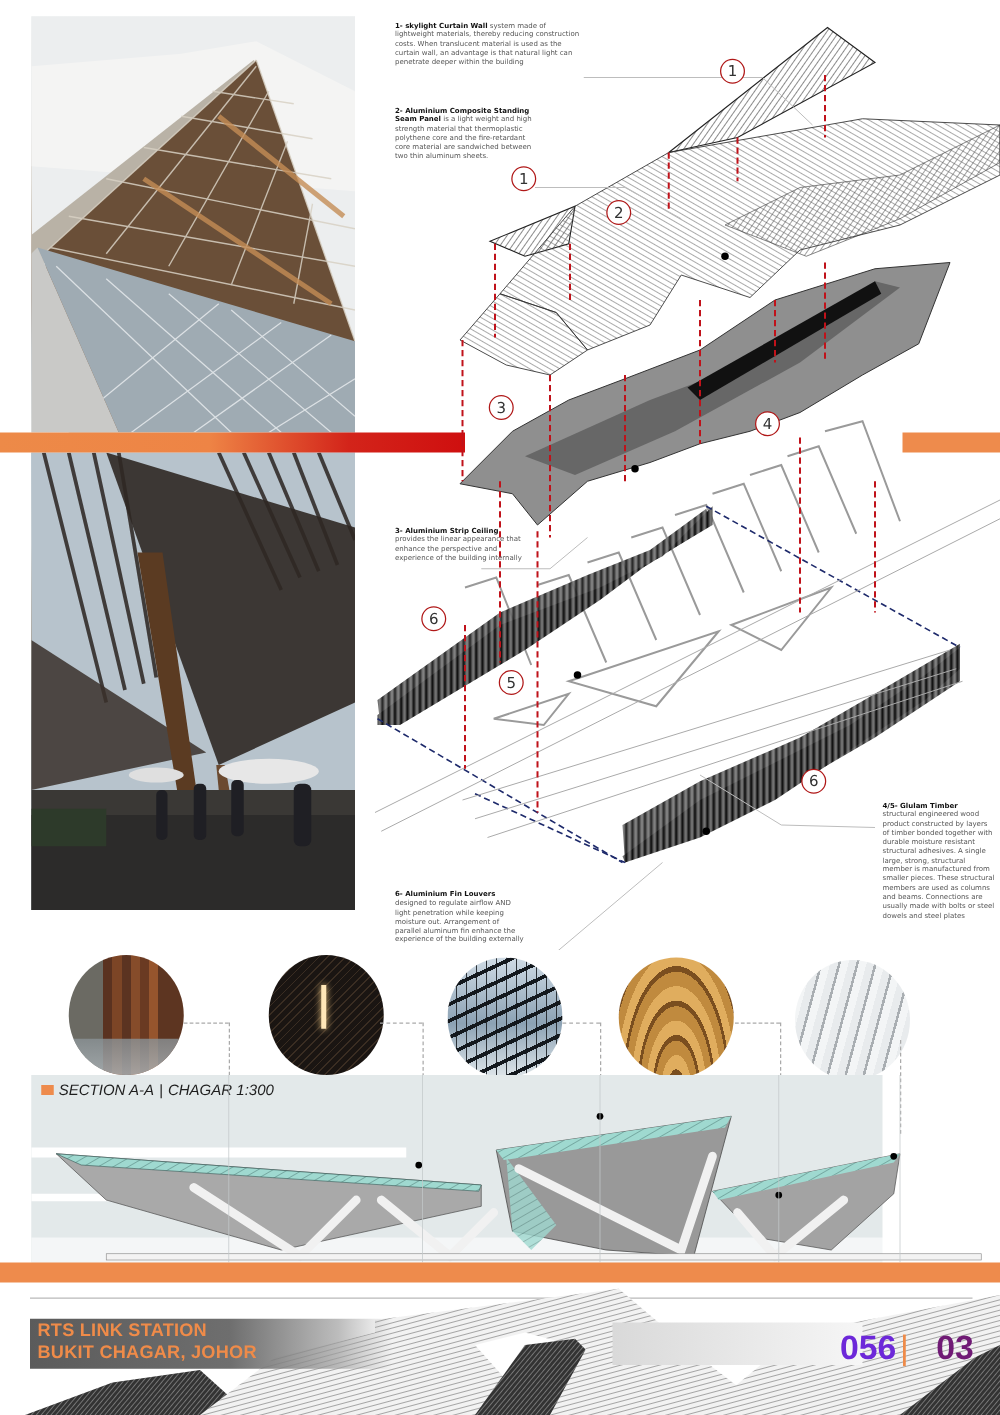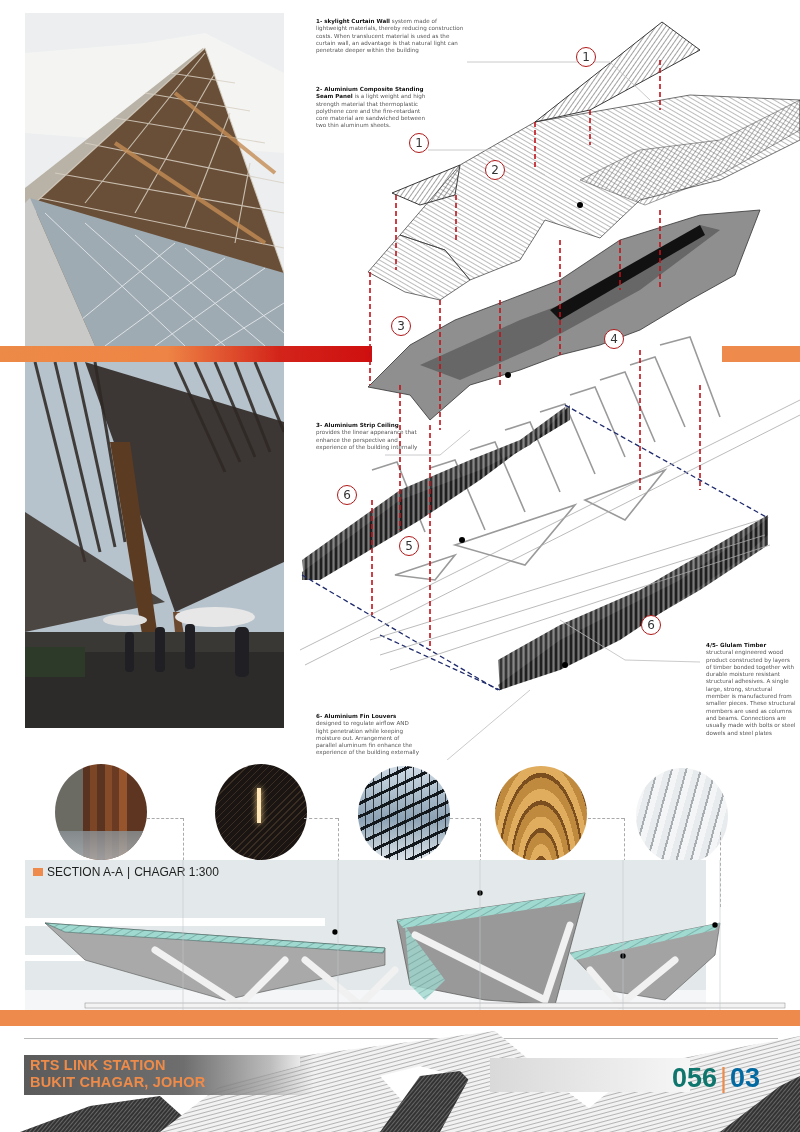--- a/index.html
+++ b/index.html
@@ -51,35 +51,35 @@
       repeating-linear-gradient(90deg, transparent 0 7px, #2b3137 7px 8px),
       linear-gradient(180deg, #cfdbe5 0%, #8ca2b4 55%, #dfe6ea 100%); }
   .m4 { left: 495px; top: 766px; background:
       repeating-radial-gradient(ellipse at 50% 110%, #c08a3e 0 5px, #7a4e1f 5px 7px, #e0ad5e 7px 12px); }
   .m5 { left: 636px; top: 768px; background: repeating-linear-gradient(105deg, #e8ebed 0 6px, #a9aeb2 6px 8px, #f3f5f6 8px 14px); }
 
   .dash-v { position: absolute; width: 0; border-left: 1px dashed #aaa; }
   .dash-h { position: absolute; height: 0; border-top: 1px dashed #aaa; }
 
   
-  .section-wrap { left: 25px; top: 860px; width: 681px; height: 150px; background: #e3e9ea; }
+  .section-wrap { left: 25px; top: 860px; width: 681px; height: 150px; background: #e3e9ea; font-style: italic; }
   .section-label { position: absolute; left: 8px; top: 5px; display: flex; align-items: center; gap: 4px;
     font-family: "Liberation Sans", sans-serif; font-size: 12px; color: #1e1e1e; }
   .section-swatch { width: 10px; height: 8px; background: #ee8b4c; display: inline-block; }
 
   
   .rule { position: absolute; height: 1px; background: #b9b9b9; }
   .title-block { left: 24px; top: 1055px; width: 290px; height: 40px;
     background: linear-gradient(90deg, #5b5b5b 0%, #6e6e6e 55%, rgba(160,160,160,.7) 85%, rgba(255,255,255,0) 100%); padding-left: 11px; }
   .title-text { position: absolute; left: 6px; top: 2px; font-family: "Liberation Sans", sans-serif; font-weight: bold;
     font-size: 14.5px; line-height: 17px; color: #ef8b49; letter-spacing: .2px; }
   .sheet-no { left: 672px; top: 1063px; font-family: "Liberation Sans", sans-serif; font-weight: bold; font-size: 27px; line-height: 30px; }
-  .sheet-no .a { color: #0f766e; }
+  .sheet-no .a { color: #6d28d9; }
   .sheet-no .sep { color: #ef8b49; font-weight: normal; margin: 0 3px; }
-  .sheet-no .b { color: #0369a1; }
+  .sheet-no .b { color: #701a75; margin-left: 19px; }
   .footer-fade { left: 490px; top: 1058px; width: 200px; height: 34px; background: linear-gradient(90deg, #d9d9d9, #f6f6f6); }
 </style>
 </head>
 <body>
 
 <div class="abs render-exterior">
   <svg width="259" height="333" viewBox="0 0 259 333">
     <rect x="0" y="0" width="259" height="333" fill="#eceeef"></rect>
     <polygon points="0,40 120,30 180,20 259,60 259,140 0,120" fill="#f4f4f3"></polygon>
     <polygon points="178,35 259,270 259,333 200,333 0,190 0,175" fill="#b9b2a6"></polygon>

